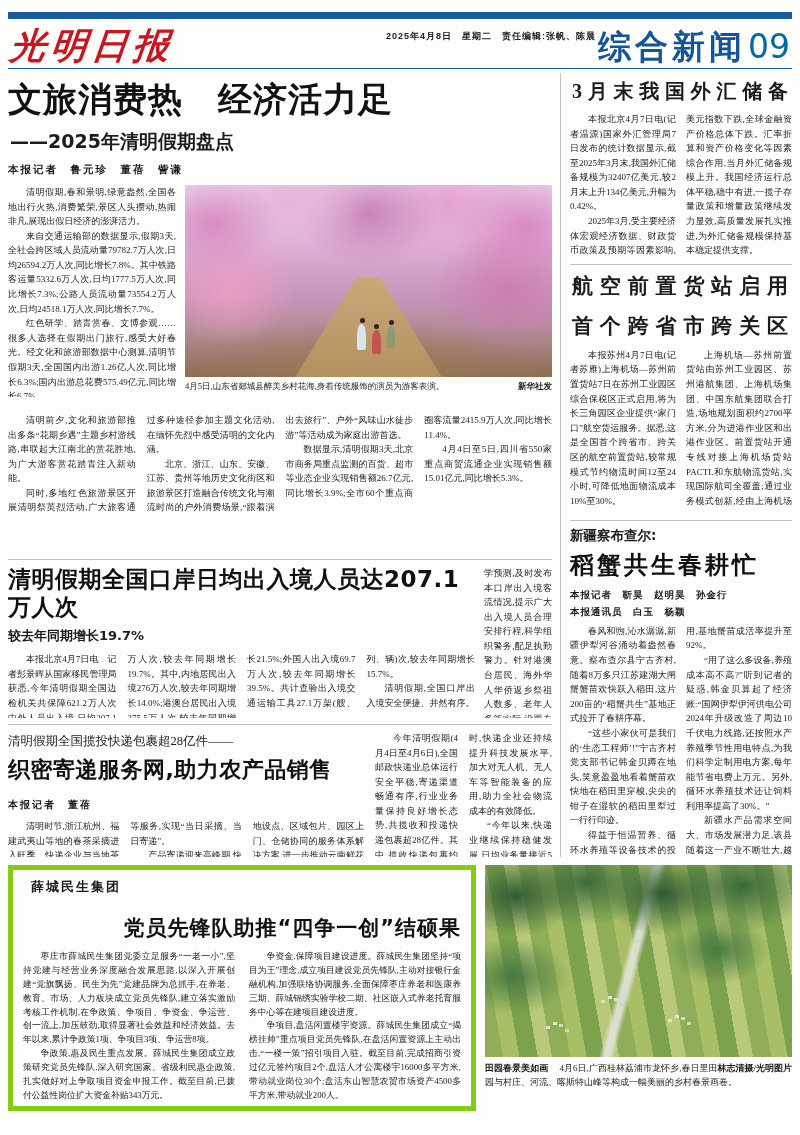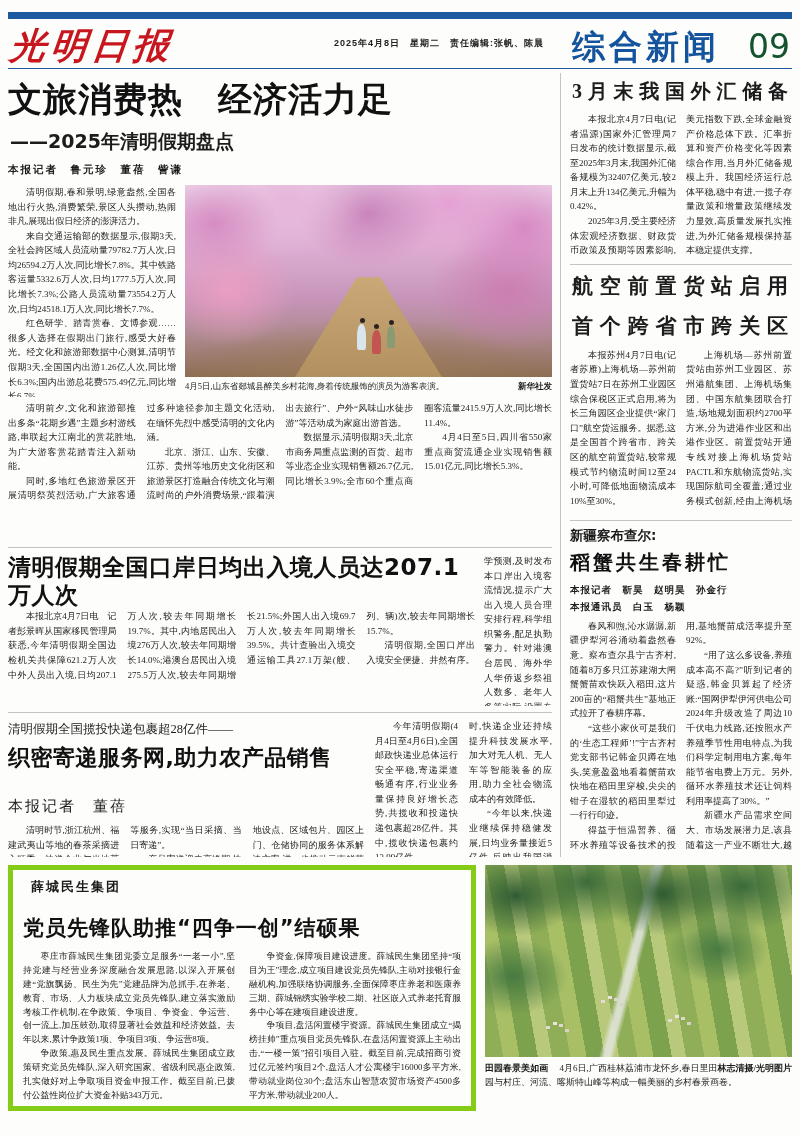--- a/index.html
+++ b/index.html
@@ -6,24 +6,24 @@
   html,body { background:#ffffff; }
   .page {
     width:800px; height:1135px; margin:0 auto; background:#fdfdfb;
     font-family:"Liberation Serif", serif; color:#1c1c1c;
     padding:12px 8px 6px; overflow:hidden; position:relative;
   }
   
   .topbar { height:7px; background:#1b5aa0; }
   .masthead { display:flex; justify-content:space-between; align-items:flex-end; padding:8px 2px 5px; border-bottom:1px solid #1b5aa0; }
   .logo { font-family:"DejaVu Serif", serif; font-style:italic; font-weight:bold; font-size:36px; color:#c8161e; letter-spacing:5px; transform:skewX(-6deg); line-height:1; }
-  .mh-right { display:flex; align-items:center; gap:28px; }
+  .mh-right { display:flex; align-items:flex-start; gap:2px; }
   .dateline { font-size:9px; color:#222; letter-spacing:1px; padding-bottom:6px; font-family:"Liberation Sans", sans-serif; font-weight:bold; }
   .section-title { font-family:"DejaVu Sans", sans-serif; font-weight:900; font-size:33px; color:#14549c; letter-spacing:4px; line-height:1; }
-  .page-no { font-family:"DejaVu Sans", sans-serif; font-size:33px; color:#14532d; line-height:1; }
+  .page-no { font-family:"DejaVu Sans", sans-serif; font-size:33px; color:#0369a1; line-height:1; }
   
   p.b { font-size:9px; line-height:1.62; text-align:justify; text-indent:2em; }
   .hl-sans { font-family:"DejaVu Sans", sans-serif; font-weight:900; color:#111; }
   .hr-gray { border:none; border-top:1px solid #c3c3c3; margin:6px 0; }
   
   .top-section { display:flex; height:784px; overflow:hidden; margin-top:4px; }
   .left-main { width:552px; padding-right:8px; overflow:hidden; }
   .right-col { flex:1; border-left:1px solid #c3c3c3; padding-left:9px; overflow:hidden; }
   
   .lead-headline { font-size:34px; letter-spacing:1px; padding:4px 0 2px; }
@@ -46,51 +46,51 @@
       linear-gradient(180deg, #ecd3e9 0%, #dcabd1 35%, #c694b8 60%, #ae8a90 78%, #8d6d52 100%);
   }
   .walkway { position:absolute; bottom:0; left:30%; width:40%; height:52%;
     background:linear-gradient(180deg, #caa877 0%, #b3905f 100%);
     clip-path:polygon(42% 0, 58% 0, 100% 100%, 0 100%); }
   .fig { position:absolute; border-radius:45% 45% 18% 18%; }
   .fig-head { position:absolute; width:5px; height:5px; border-radius:50%; background:#2c2320; }
   .lead-caption { display:flex; gap:8px; font-size:8.5px; margin-top:4px; line-height:1.4; }
   .lead-caption .cap-text { flex:1; }
   .lead-caption .cap-credit { font-weight:bold; white-space:nowrap; }
-  .lead-bottom { column-count:4; column-gap:11px; height:140px; overflow:hidden; margin-top:4px; }
+  .lead-bottom { column-count:4; column-gap:11px; height:140px; overflow:hidden; margin-top:16px; }
   
   .art2 { display:flex; gap:9px; height:152px; overflow:hidden; margin-top:2px; }
   .art2-left { flex:1; }
   .art2-headline { font-size:23px; letter-spacing:0.5px; line-height:1.2; }
   .art2-sub { font-family:"DejaVu Sans", sans-serif; font-weight:700; font-size:13px; margin:6px 0 7px; }
   .art2-body { column-count:4; column-gap:11px; height:78px; overflow:hidden; }
   .art2-side { width:68px; overflow:hidden; }
   
   .art3 { display:flex; gap:11px; height:176px; overflow:hidden; margin-top:2px; }
   .art3-left { width:356px; }
   .kicker { font-size:12.5px; margin:2px 0 5px; }
   .art3-headline { font-size:22px; letter-spacing:0.5px; }
-  .art3-byline { font-size:15px; letter-spacing:2px; margin:24px 0 7px; font-weight:normal; }
+  .art3-byline { font-size:10px; letter-spacing:2px; margin:13px 0 7px; font-weight:bold; }
   .art3-body { column-count:3; column-gap:11px; height:102px; overflow:hidden; }
   .art3-right { flex:1; column-count:2; column-gap:11px; overflow:hidden; }
   
   .rail-headline { font-size:20px; font-weight:900; letter-spacing:2px; line-height:1.45; text-align:justify; text-align-last:justify; font-family:"Liberation Serif", serif; padding:4px 2px 6px; }
   .rail-body { column-count:2; column-gap:10px; overflow:hidden; }
   .forex-body { height:146px; }
   .cargo-headline { font-size:21px; }
   .cargo-body { height:166px; }
   .crab-kicker { font-size:13.5px; font-weight:bold; margin:4px 0 2px; font-family:"DejaVu Sans", sans-serif; }
-  .crab-headline { font-size:20px; letter-spacing:3px; padding:2px 0 8px; }
+  .crab-headline { font-size:24px; letter-spacing:3px; padding:2px 0 8px; }
   .crab-byline { font-size:9.5px; letter-spacing:1px; margin-bottom:4px; font-weight:bold; }
   .crab-body { height:242px; margin-top:5px; }
   
   .bottom-section { display:flex; gap:9px; height:246px; overflow:hidden; margin-top:8px; }
   .ad-box { width:468px; border:5px solid #84cc16; padding:7px 10px 5px; overflow:hidden; }
   .ad-org { font-size:13px; font-weight:bold; letter-spacing:2px; margin:1px 0 3px 8px; font-family:"DejaVu Sans", sans-serif; }
-  .ad-headline { text-align:left; font-size:21px; letter-spacing:1px; margin:18px 0 8px; }
+  .ad-headline { text-align:right; font-size:21px; letter-spacing:1px; margin:18px 0 8px; }
   .ad-body { column-count:2; column-gap:14px; height:168px; overflow:hidden; }
   .ad-body p.b { font-size:8.8px; line-height:1.58; }
   .ad-tag { text-align:right; font-size:9px; margin-top:1px; }
   .photo-feature { flex:1; overflow:hidden; }
   .feature-photo {
     position:relative; height:192px; overflow:hidden;
     background:
       radial-gradient(ellipse 85px 58px at 10% 16%, #2f5b33, transparent 70%),
       radial-gradient(ellipse 95px 62px at 33% 9%, #3c6b3a, transparent 70%),
       radial-gradient(ellipse 88px 60px at 58% 15%, #2f5b33, transparent 70%),
@@ -159,20 +159,21 @@
           <p class="b">数据显示,清明假期3天,北京市商务局重点监测的百货、超市等业态企业实现销售额26.7亿元,同比增长3.9%;全市60个重点商圈客流量2415.9万人次,同比增长11.4%。</p>
           <p class="b">4月4日至5日,四川省550家重点商贸流通企业实现销售额15.01亿元,同比增长5.3%。</p>
         </div>
       </div>
 
       <hr class="hr-gray">
 
       <div class="art2">
         <div class="art2-left">
           <h2 class="art2-headline hl-sans">清明假期全国口岸日均出入境人员达207.1万人次</h2>
+          <div class="art2-sub">较去年同期增长19.7%</div>
           <div class="art2-body">
             <p class="b">本报北京4月7日电　记者彭景晖从国家移民管理局获悉,今年清明假期全国边检机关共保障621.2万人次中外人员出入境,日均207.1万人次,较去年同期增长19.7%。其中,内地居民出入境276万人次,较去年同期增长14.0%;港澳台居民出入境275.5万人次,较去年同期增长21.5%;外国人出入境69.7万人次,较去年同期增长39.5%。共计查验出入境交通运输工具27.1万架(艘、列、辆)次,较去年同期增长15.7%。</p>
             <p class="b">清明假期,全国口岸出入境安全便捷、井然有序。</p>
 
           </div>
         </div>
         <div class="art2-side">
           <p class="b" style="text-indent:0;">学预测,及时发布本口岸出入境客流情况,提示广大出入境人员合理安排行程,科学组织警务,配足执勤警力。针对港澳台居民、海外华人华侨返乡祭祖人数多、老年人多等实际,设置专门查验通道,为需要特殊照顾旅客提供帮助;密切部门协作联动,及时疏导客流高峰,确保口岸通关高效顺畅。</p>
         </div>
       </div>

